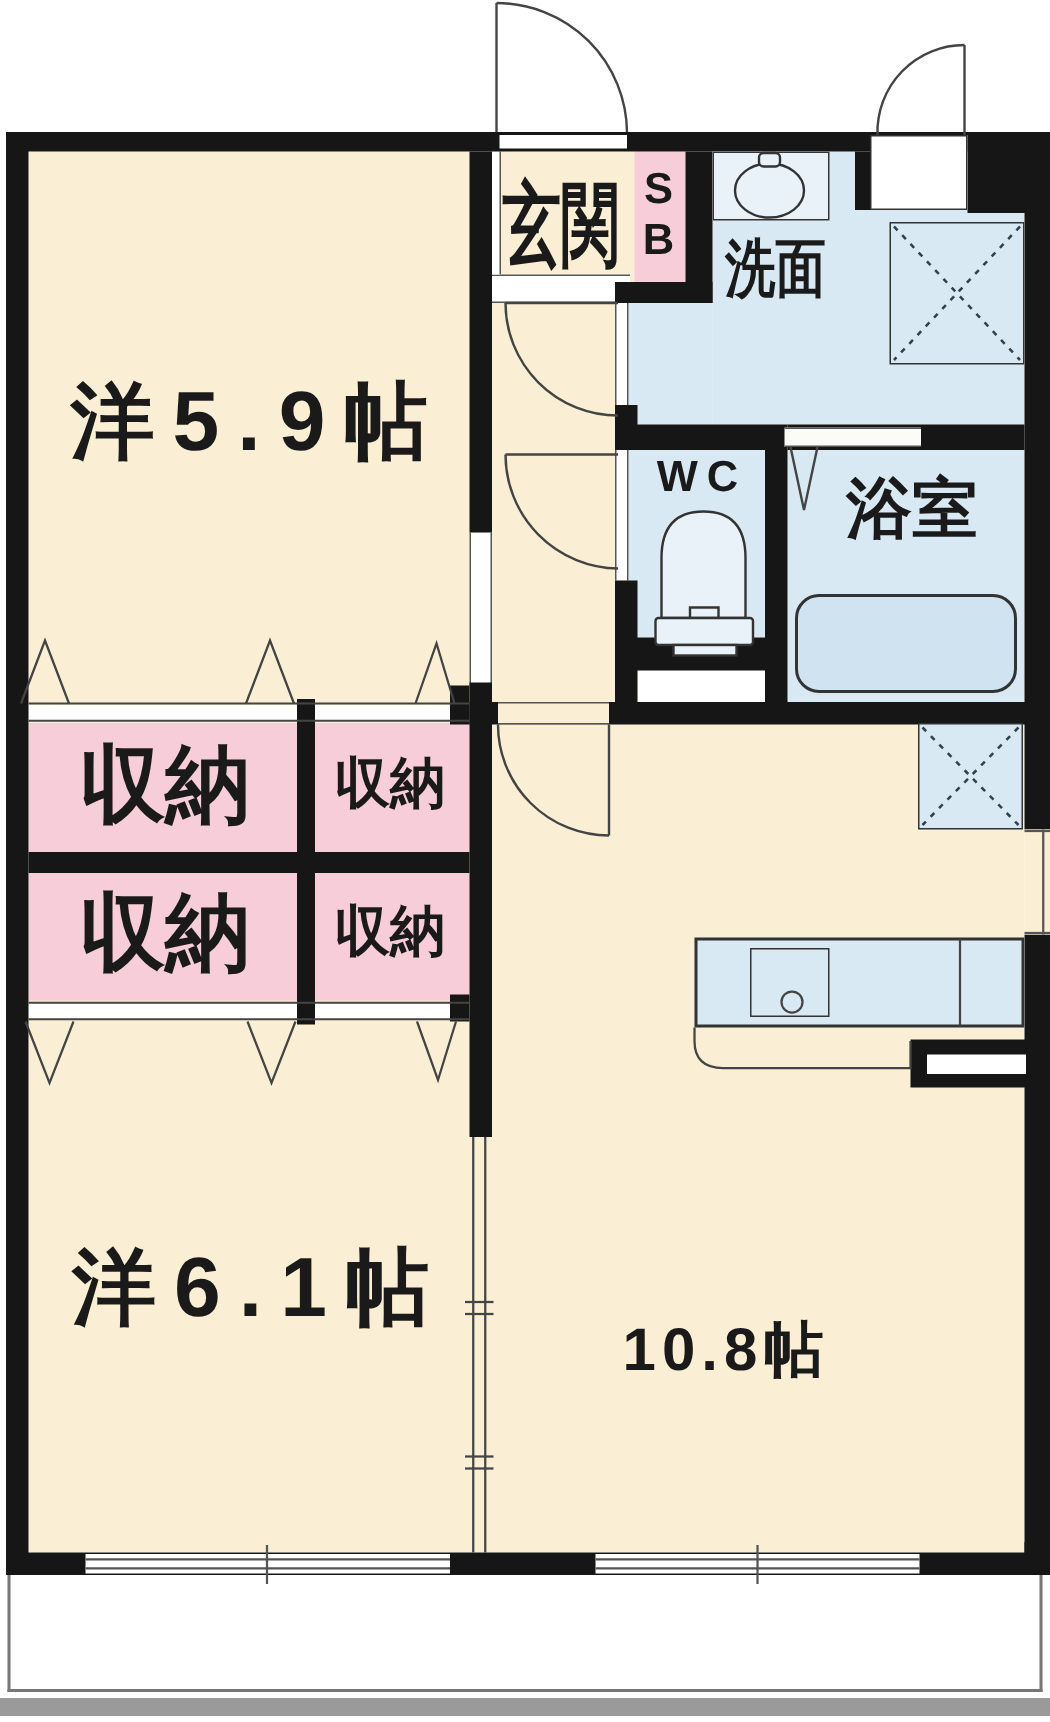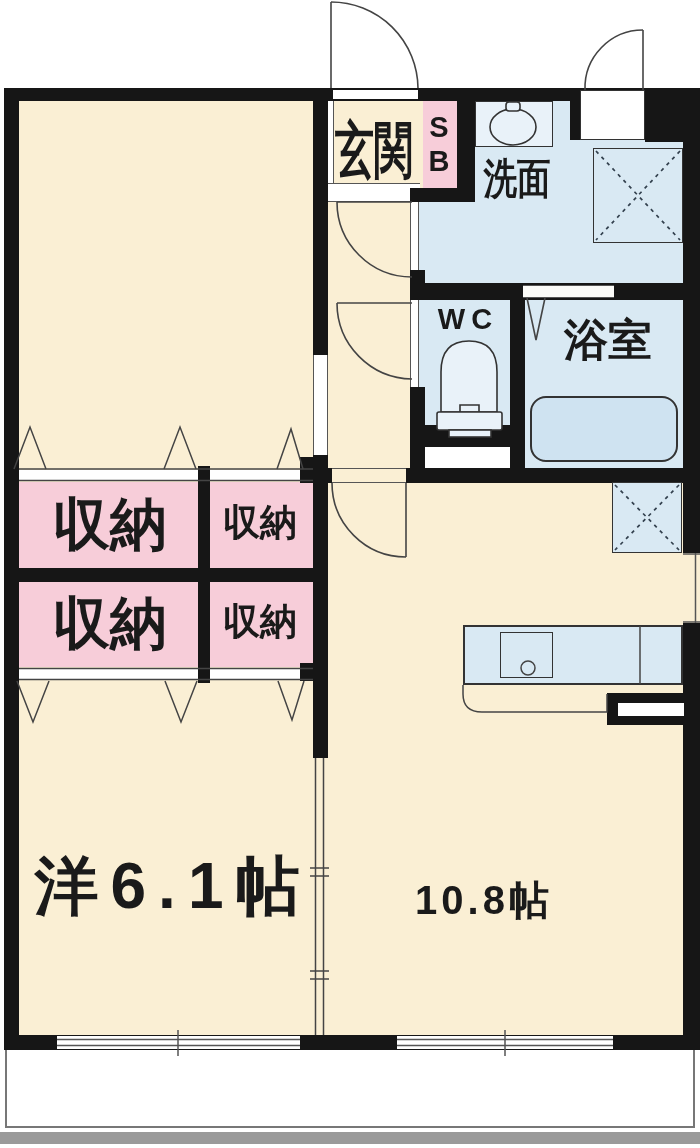--- a/index.html
+++ b/index.html
@@ -162,21 +162,22 @@
       <ellipse cx="513" cy="127" rx="23" ry="18" fill="#e9f2f9"></ellipse>
       <rect x="506" y="102" width="14" height="9" rx="3" fill="#e9f2f9"></rect>
     </g>
     <g stroke="#444" stroke-width="1.5" fill="none">
       <path d="M 463 685 L 463 694 Q 463 712 482 712 L 607 712 L 607 694"></path>
       <line x1="640" y1="626" x2="640" y2="684"></line>
       <circle cx="528" cy="668" r="7" fill="#d9e9f3"></circle>
     </g>
   </svg>
 
-  <div class="lbl" style="left:173px;top:886px;font-size:64px;letter-spacing:12px;">洋6.1帖</div>
+  <div class="lbl" style="left:172px;top:281px;font-size:56px;letter-spacing:12px;">洋5.9帖</div>
+  <div class="lbl" style="left:173px;top:858px;font-size:56px;letter-spacing:12px;">洋6.1帖</div>
   <div class="lbl" style="left:484px;top:900px;font-size:40px;letter-spacing:4px;">10.8帖</div>
   <div class="lbl" style="left:374px;top:150px;font-size:50px;transform:translate(-50%,-50%) scale(0.78,1.22);">玄関</div>
   <div class="lbl" style="left:439px;top:127px;font-size:29px;">S</div>
   <div class="lbl" style="left:439px;top:161px;font-size:29px;">B</div>
   <div class="lbl" style="left:517px;top:179px;font-size:42px;transform:translate(-50%,-50%) scale(0.8,1);">洗面</div>
   <div class="lbl" style="left:468px;top:319px;font-size:29px;letter-spacing:6px;">WC</div>
   <div class="lbl" style="left:608px;top:340px;font-size:44px;">浴室</div>
   <div class="lbl" style="left:110px;top:524px;font-size:57px;">収納</div>
   <div class="lbl" style="left:260px;top:522px;font-size:37px;">収納</div>
   <div class="lbl" style="left:110px;top:623px;font-size:57px;">収納</div>

